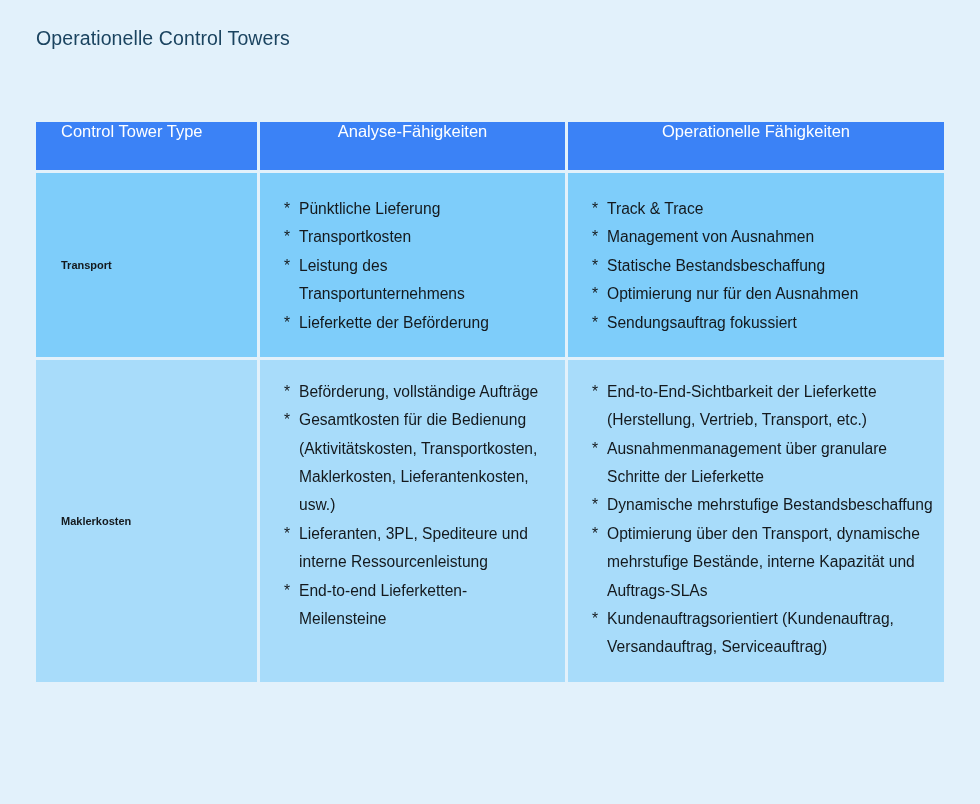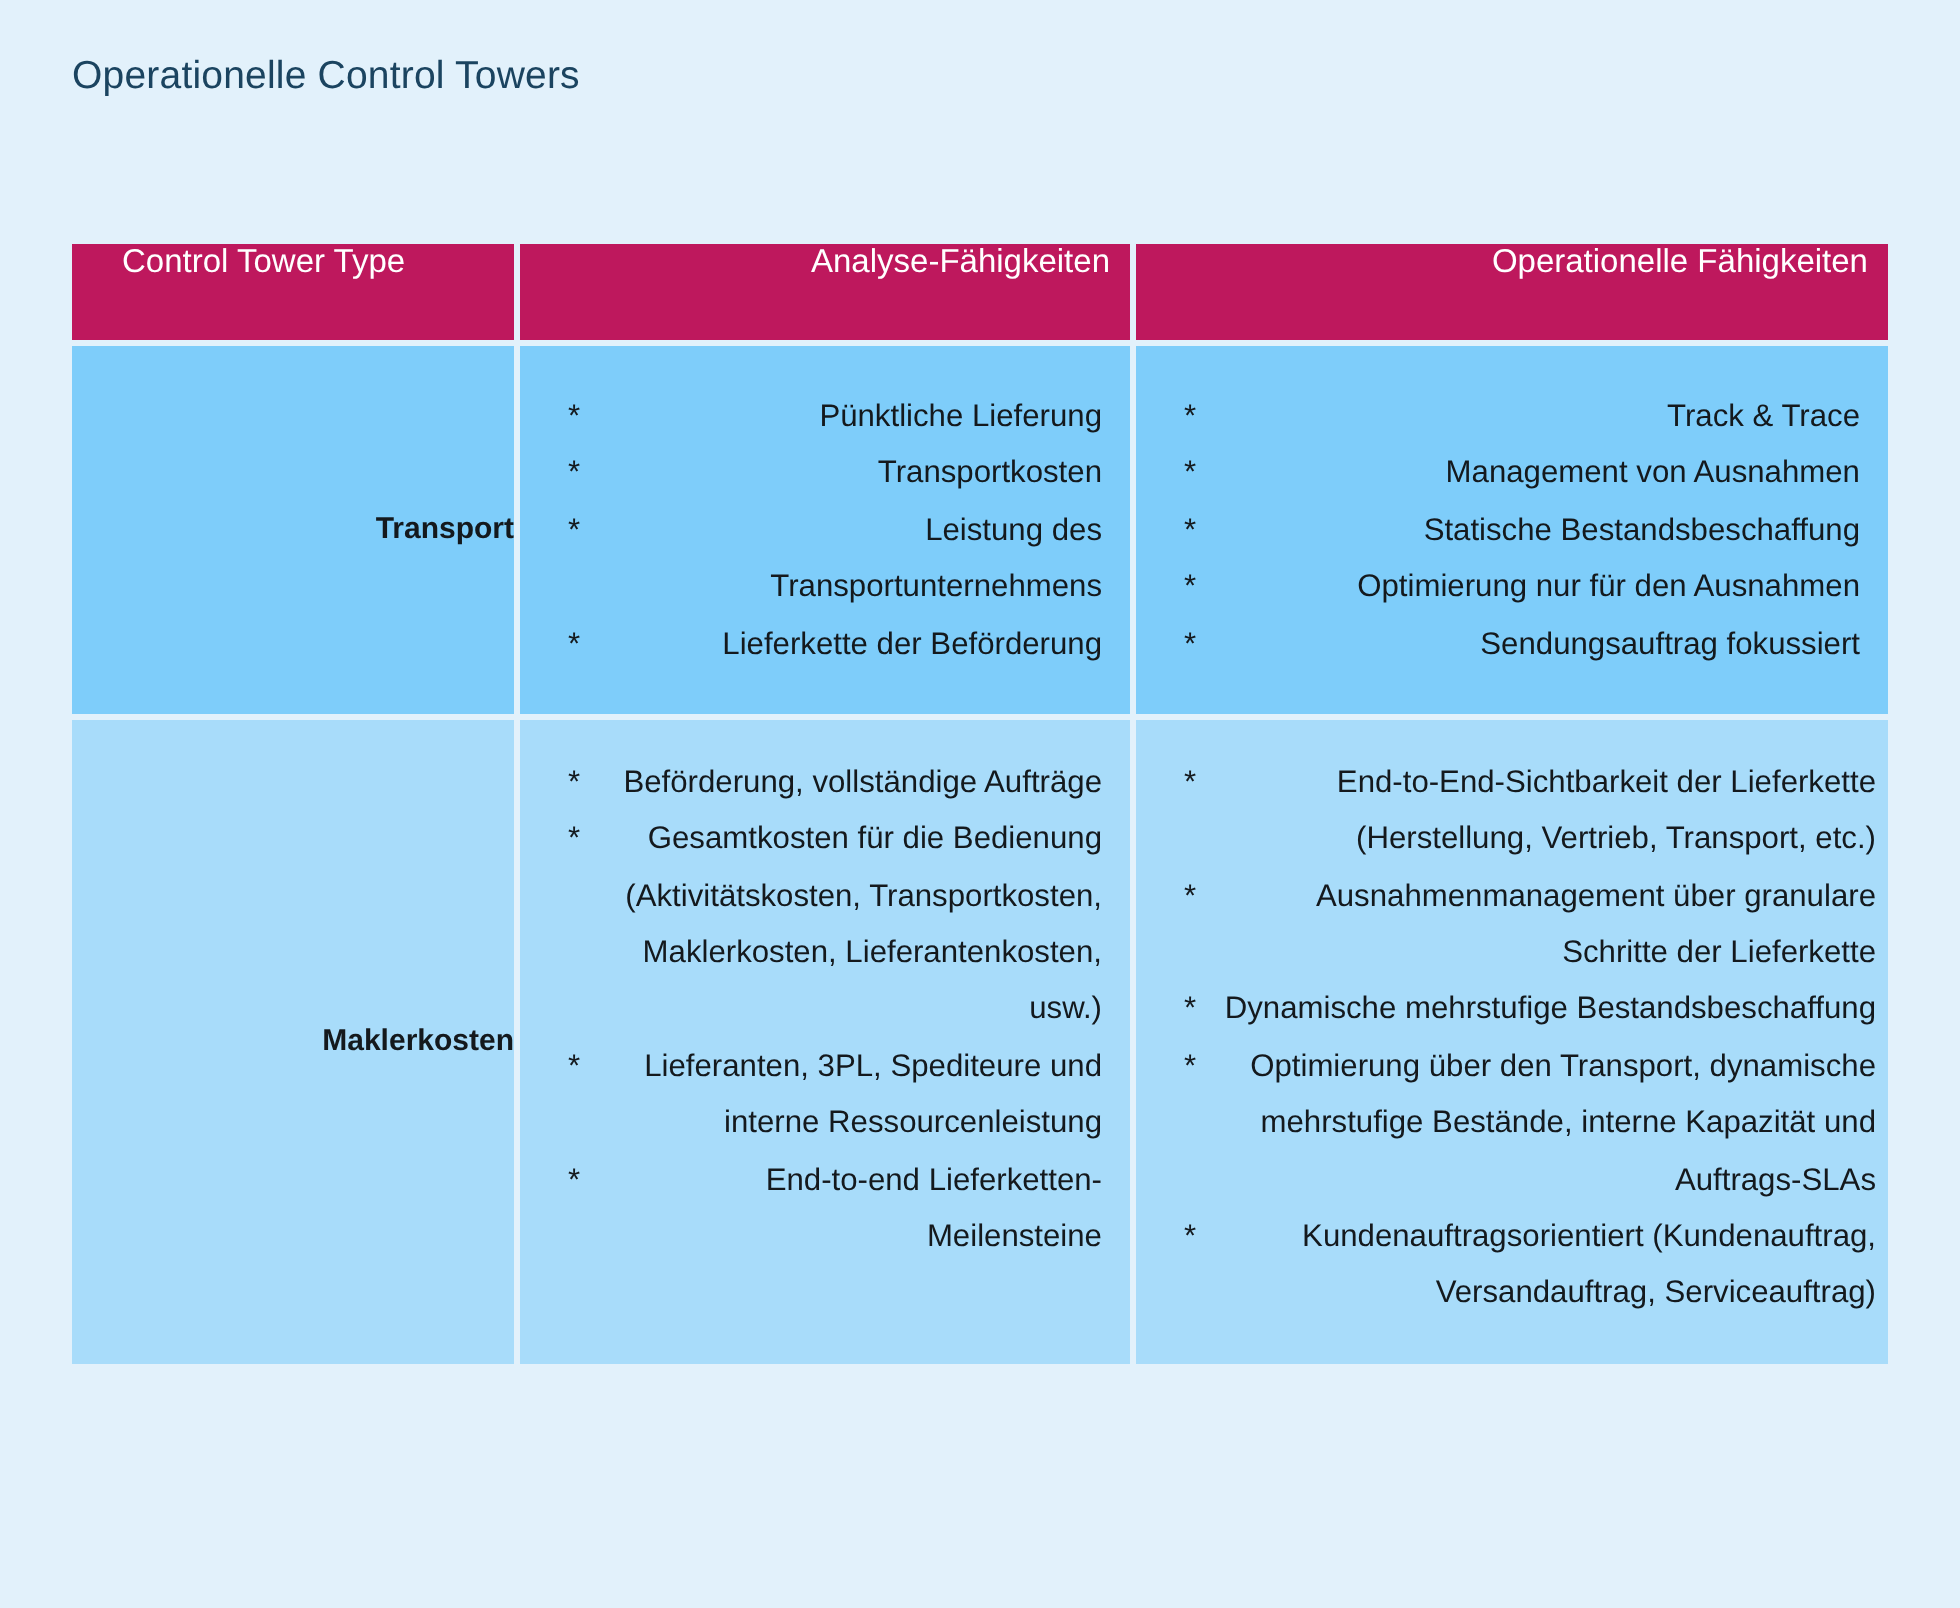--- a/index.html
+++ b/index.html
@@ -44,29 +44,28 @@
     position: absolute;
     left: 36px;
     top: 122px;
     width: 908px;
     border-collapse: separate;
     border-spacing: 0;
   }
   .table th, .table td {
     vertical-align: top;
     box-sizing: border-box;
-    text-align: right;
   }
   
   .col-a { width: 224px; }
   .col-b { width: 308px; }
   .col-c { width: 376px; }
 
   thead th {
-    background: #be185d;
+    background: #3b82f6;
     color: #ffffff;
     font-weight: 400;
     font-size: 16.5px;
     height: 51px;
     text-align: center;
     vertical-align: middle;
     padding: 0 10px;
     border-right: 3px solid #e2f1fb;
     border-bottom: 3px solid #e2f1fb;
   }
@@ -83,22 +82,23 @@
     border-right: 3px solid #e2f1fb;
     border-bottom: 3px solid #e2f1fb;
     padding: 0;
   }
   tbody td:last-child { border-right: none; }
   tbody tr:last-child td { border-bottom: none; }
 
   tbody tr.row-1 td.cell-label,
   tbody tr.row-2 td.cell-label {
     vertical-align: middle;
+    padding-left: 25px;
     font-weight: bold;
-    font-size: 15px;
+    font-size: 11px;
     color: #14191d;
   }
 
   .bullets {
     list-style: none;
     margin: 0;
     padding: 22px 14px 20px 24px;
     font-size: 15.6px;
     line-height: 1.82;
     color: #14191d;

